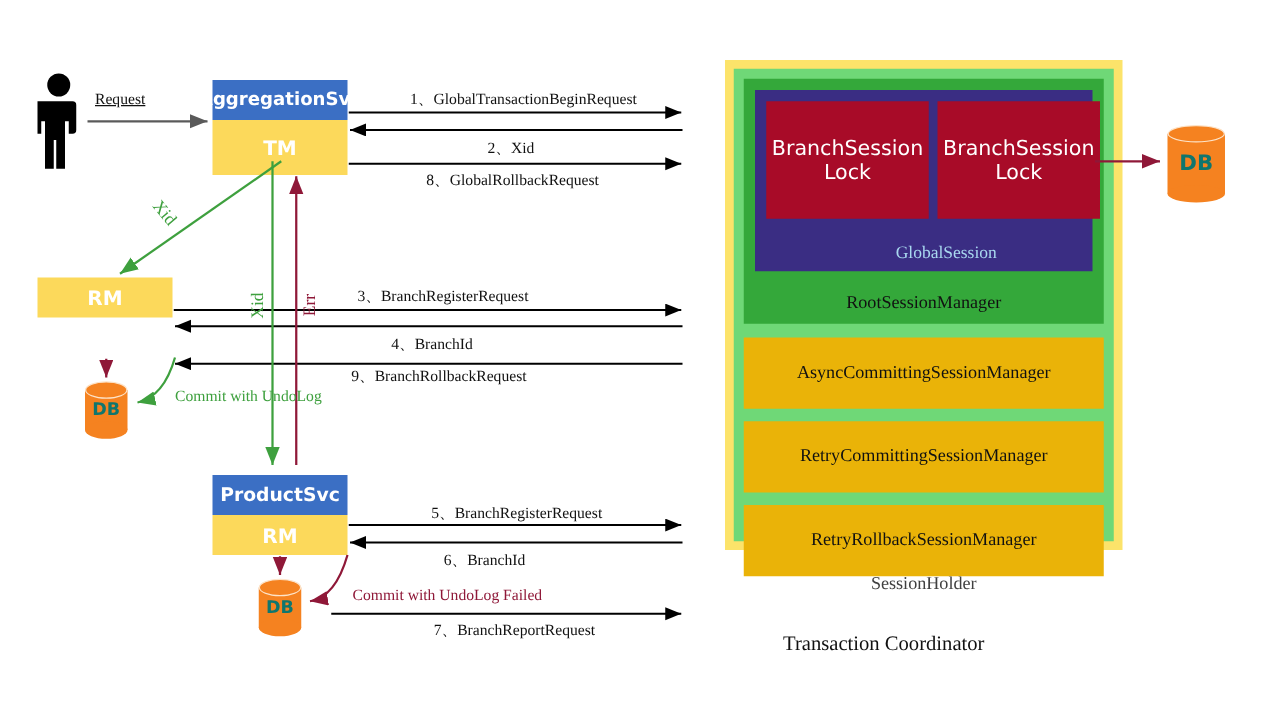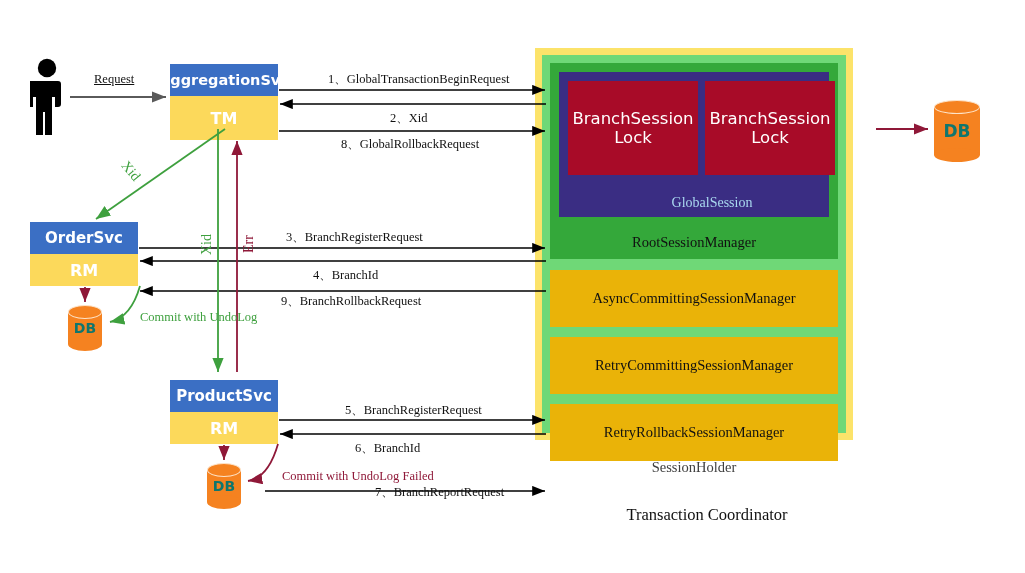--- a/index.html
+++ b/index.html
@@ -10,21 +10,21 @@
   
   .svc{position:absolute;}
   .svc .top{background:#3b6fc4;color:#ffffff;text-align:center;
             font-family:"DejaVu Sans",sans-serif;font-weight:600;
             display:flex;align-items:center;justify-content:center;}
   .svc .bot{background:#fcd95b;color:#ffffff;text-align:center;
             font-family:"DejaVu Sans",sans-serif;font-weight:600;
             display:flex;align-items:center;justify-content:center;}
 
   
-  #tc-panel{position:absolute;left:535px;top:48px;width:318px;height:392px;
+  #tc-panel{position:absolute;left:580px;top:48px;width:318px;height:392px;
             background:#fce36a;box-sizing:border-box;padding:7px;}
   #tc-inner{width:100%;height:100%;background:#6fd877;box-sizing:border-box;
             padding:8px 8px 0 8px;position:relative;}
   .tc-band{background:#eab308;color:#111111;text-align:center;
            display:flex;align-items:center;justify-content:center;
            font-size:14.5px;box-sizing:border-box;}
   #root-mgr{position:absolute;left:8px;top:8px;right:8px;height:196px;
             background:#34a83a;box-sizing:border-box;}
   #root-lbl{position:absolute;left:0;right:0;bottom:8px;text-align:center;
             font-size:14.5px;color:#111;}
@@ -81,21 +81,20 @@
       <path d="M6 23 h22 a3 3 0 0 1 3 3 v20 a3 3 0 0 1 -3 3 h-3 v-10 h-3 v38 h-7 v-23 h-2 v23 h-7 v-38 h-3 v10 h-3 a3 3 0 0 1 -3 -3 v-20 a3 3 0 0 1 3 -3 z" fill="#000"></path>
     </svg>
   </div>
 
   <div class="svc" id="svc-aggregation" style="left:170px;top:64px;width:108px;height:64px;">
     <div class="top" style="height:32px;font-size:14.5px;">AggregationSvc</div>
     <div class="bot" style="height:44px;font-size:16px;">TM</div>
   </div>
 
   <div class="svc" id="svc-order" style="left:30px;top:222px;width:108px;height:64px;">
-    <div class="top" style="height:32px;font-size:15px;">OrderSvc</div>
     <div class="bot" style="height:32px;font-size:16px;">RM</div>
   </div>
 
   <div class="svc" id="svc-product" style="left:170px;top:380px;width:108px;height:64px;">
     <div class="top" style="height:32px;font-size:15px;">ProductSvc</div>
     <div class="bot" style="height:32px;font-size:16px;">RM</div>
   </div>
 
   <div class="db" id="db-order" style="left:68px;top:305px;width:34px;height:46px;">
     <div class="cyl">
@@ -202,33 +201,33 @@
 
     <line x1="85" y1="287" x2="85" y2="302" stroke="#8f1838" stroke-width="1.8" marker-end="url(#ahR)"></line>
 
     <path d="M140,286 C136,300 128,318 110,322" fill="none" stroke="#3ea03e" stroke-width="1.8" marker-end="url(#ahG)"></path>
 
     <line x1="224" y1="445" x2="224" y2="460" stroke="#8f1838" stroke-width="1.8" marker-end="url(#ahR)"></line>
 
     <path d="M278,444 C274,458 266,478 248,481" fill="none" stroke="#8f1838" stroke-width="1.8" marker-end="url(#ahR)"></path>
   </svg>
 
-  <div class="alabel" style="left:94px;top:72px;text-decoration:underline;">Request</div>
+  <div class="alabel" style="left:76px;top:72px;text-decoration:underline;">Request</div>
 
   <div class="alabel" style="left:328px;top:71px;">1、GlobalTransactionBeginRequest</div>
   <div class="alabel" style="left:390px;top:110px;">2、Xid</div>
   <div class="alabel" style="left:341px;top:136px;">8、GlobalRollbackRequest</div>
 
   <div class="alabel" style="left:286px;top:229px;">3、BranchRegisterRequest</div>
   <div class="alabel" style="left:313px;top:267px;">4、BranchId</div>
   <div class="alabel" style="left:281px;top:293px;">9、BranchRollbackRequest</div>
 
   <div class="alabel" style="left:345px;top:402px;">5、BranchRegisterRequest</div>
   <div class="alabel" style="left:355px;top:440px;">6、BranchId</div>
-  <div class="alabel" style="left:347px;top:484px;margin-left:28px;">7、BranchReportRequest</div>
+  <div class="alabel" style="left:347px;top:496px;">7、BranchReportRequest</div>
 
   <div class="vlabel" style="left:130px;top:158px;color:#3ea03e;transform:rotate(50deg);">Xid</div>
   <div class="vlabel" style="left:199px;top:255px;color:#3ea03e;transform:rotate(-90deg);">Xid</div>
   <div class="vlabel" style="left:241px;top:253px;color:#8f1838;transform:rotate(-90deg);">Err</div>
 
   <div class="alabel" style="left:140px;top:310px;color:#3ea03e;font-size:12.5px;">Commit with UndoLog</div>
   <div class="alabel" style="left:282px;top:469px;color:#8f1838;font-size:12.5px;">Commit with UndoLog Failed</div>
 
 </div>
 

